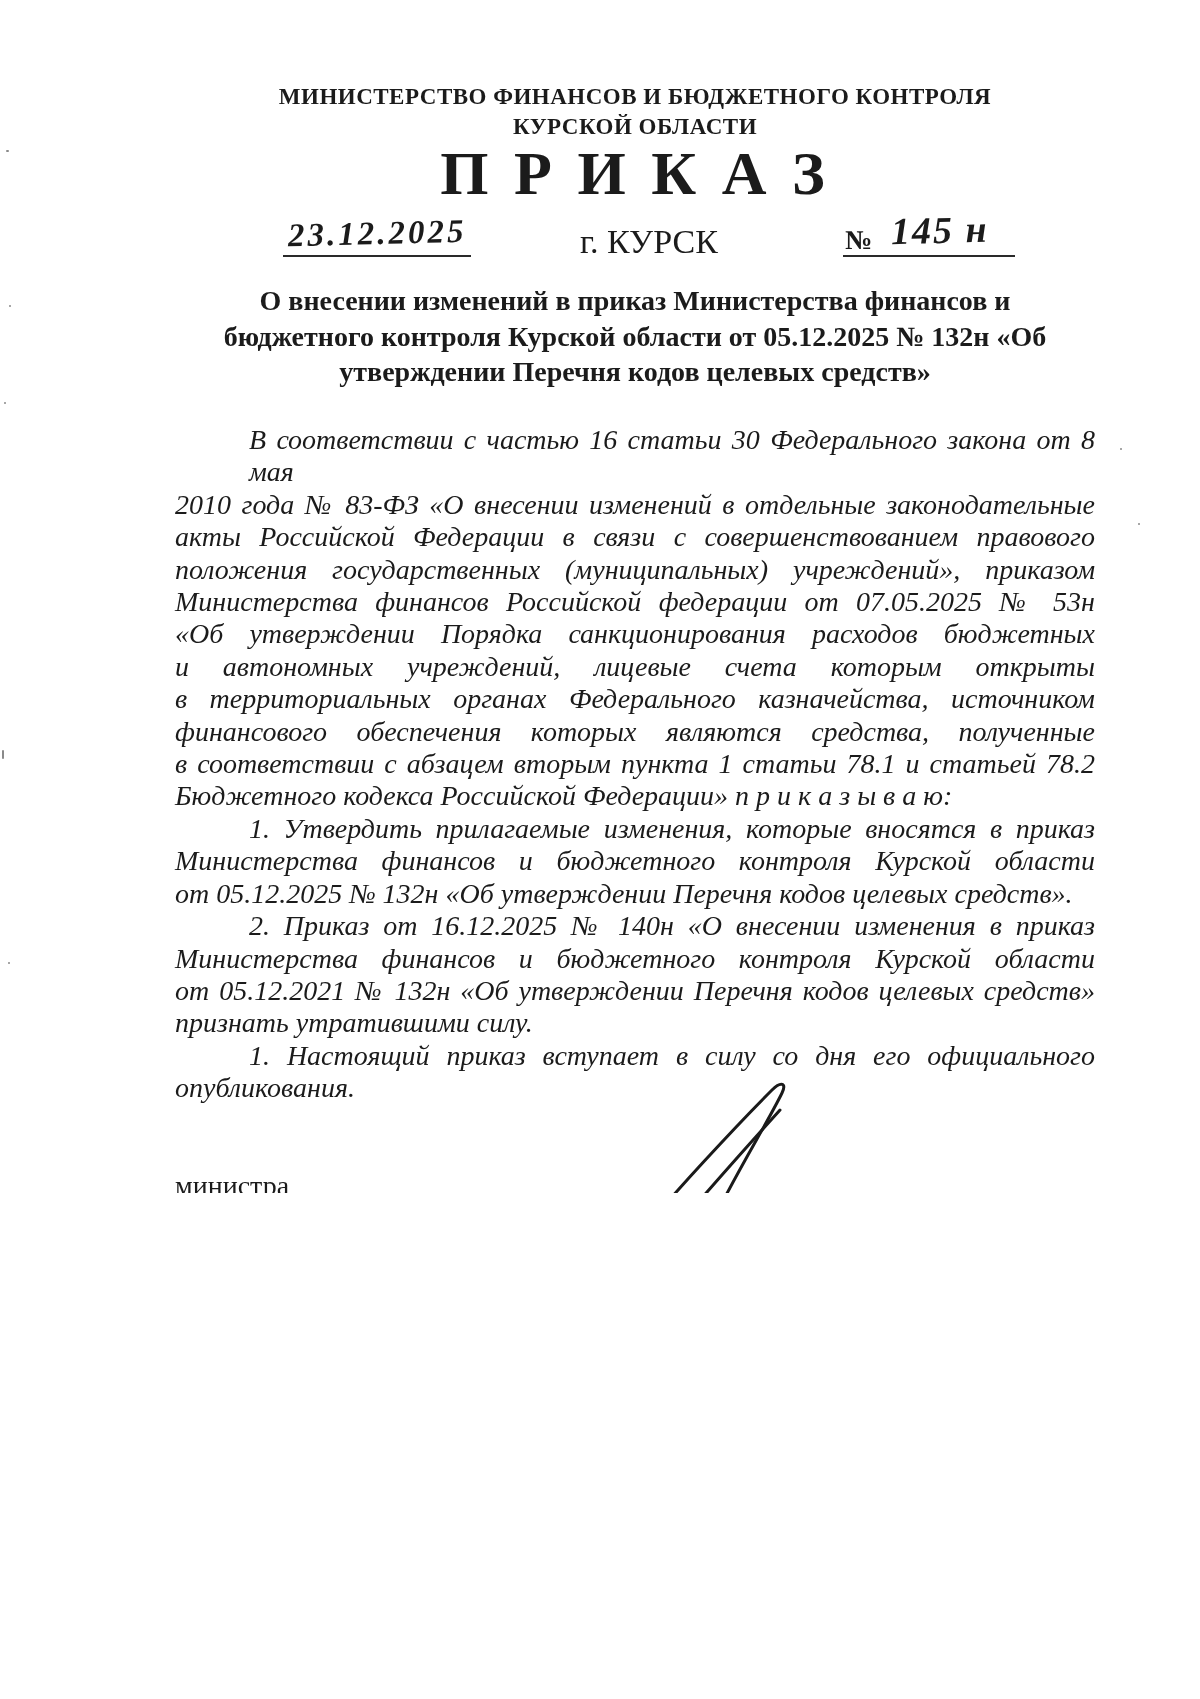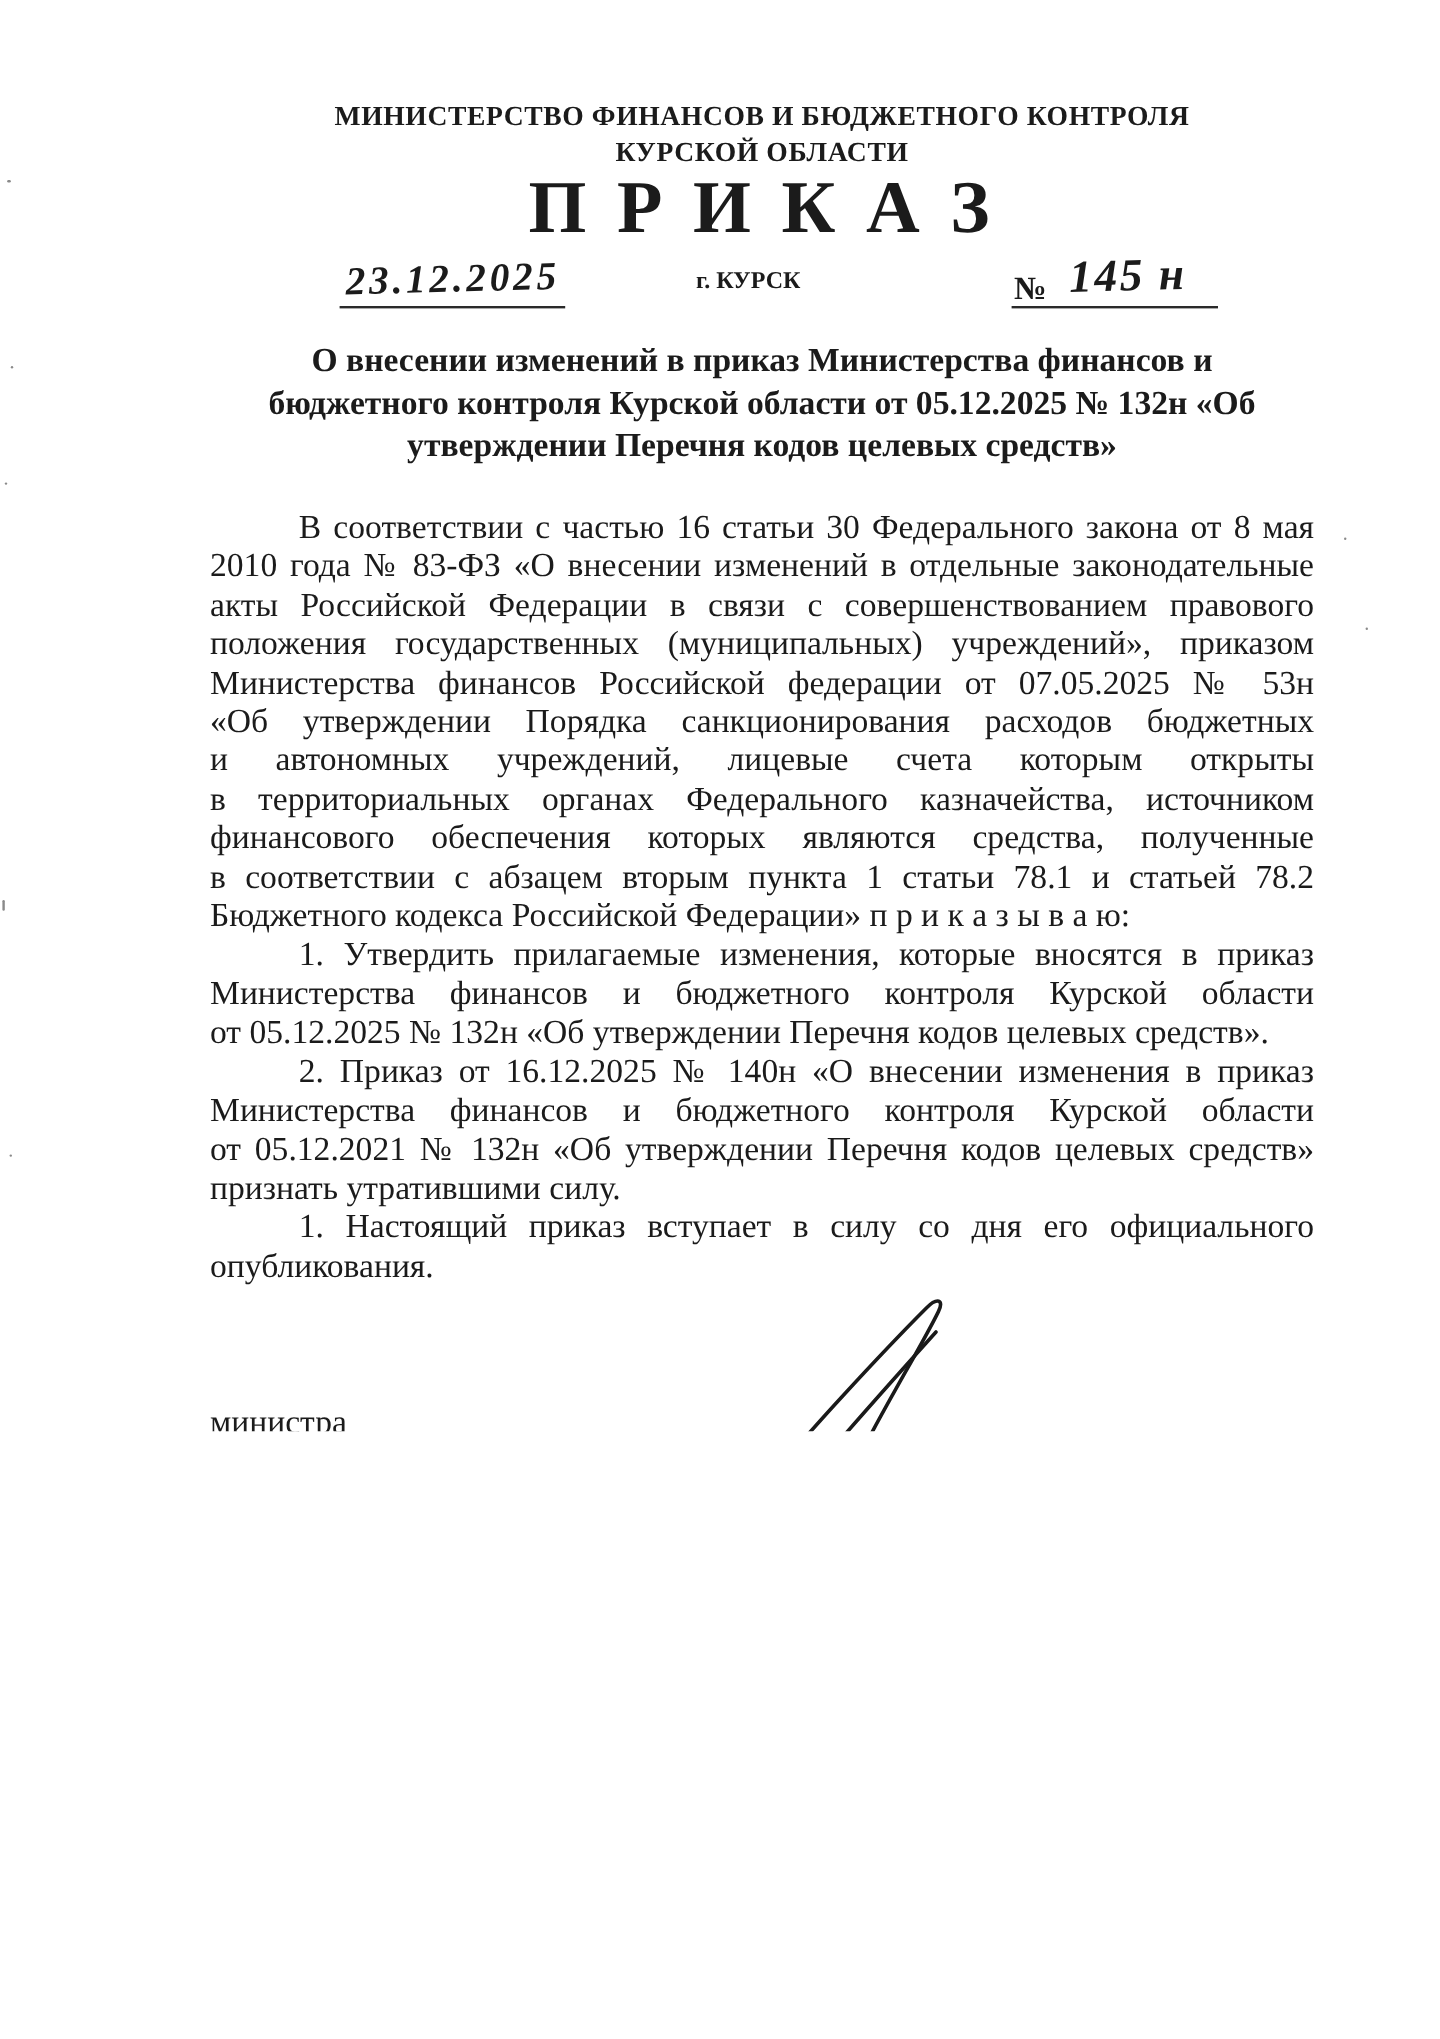--- a/index.html
+++ b/index.html
@@ -12,30 +12,30 @@
 
   
   .doctype{top:148px;text-align:center;font-weight:bold;font-size:62px;line-height:50px;letter-spacing:5px;}
 
   
   .reqrow{top:213px;height:48px;}
   .datebox{position:absolute;left:108px;top:0;width:188px;border-bottom:2px solid #2a2a2a;height:42px;
            text-align:center;}
   .hand{font-style:italic;font-weight:bold;transform:rotate(-1.5deg);display:inline-block;}
   .date-hand{font-size:33px;letter-spacing:3px;line-height:40px;}
-  .place{position:absolute;left:405px;top:10px;font-weight:bold;font-size:20px;}
+  .place{position:absolute;left:405px;top:10px;font-weight:normal;font-size:34px;}
   .numbox{position:absolute;left:668px;top:0;width:172px;height:42px;border-bottom:2px solid #2a2a2a;white-space:nowrap;}
   .numsign{font-size:27px;font-weight:600;position:absolute;left:2px;top:12px;}
   .num-hand{position:absolute;left:48px;top:-6px;font-size:38px;letter-spacing:2px;line-height:46px;}
 
   
   .subject{top:283px;text-align:center;font-weight:bold;font-size:28px;line-height:35.5px;}
 
   
-  .body{top:424px;font-size:28px;line-height:32.4px;}
+  .body{top:424px;font-size:28px;line-height:32.4px;font-style:italic;}
   .ln{text-align:justify;text-align-last:justify;white-space:normal;}
   .ln.last{text-align-last:left;}
   .ln.indent{padding-left:74px;}
 
   
   .sigpos{top:1170px;font-size:28px;line-height:32.4px;}
   .signame{position:absolute;left:920px;top:1208px;font-size:28px;white-space:nowrap;}
   .autograph{position:absolute;left:598px;top:1078px;width:240px;height:178px;}
 
   

